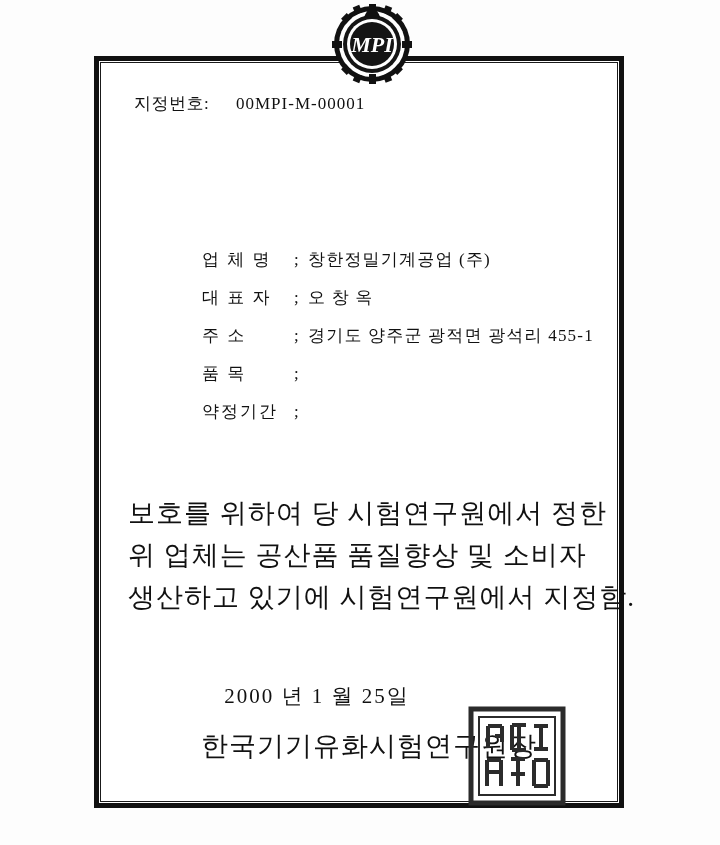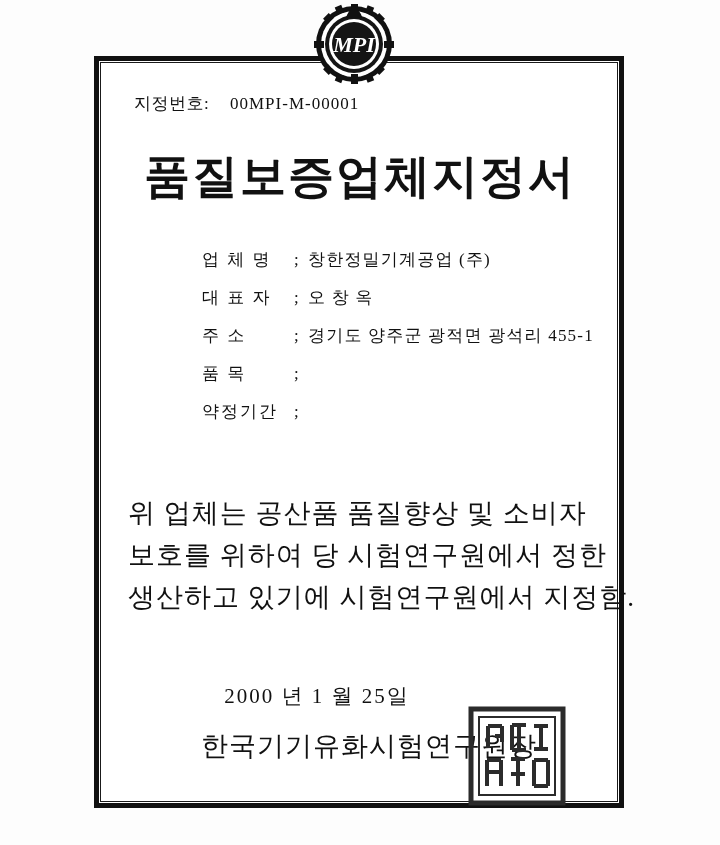--- a/index.html
+++ b/index.html
@@ -43,37 +43,37 @@
     width: 518px;
     height: 740px;
     border: 1px solid #1a1a1a;
     box-sizing: border-box;
     pointer-events: none;
   }
 
   
   .emblem {
     position: absolute;
-    left: 306px;
+    left: 324px;
     top: 4px;
     width: 96px;
     height: 80px;
     z-index: 5;
   }
 
   
   .doc-number {
     position: absolute;
     left: 134px;
     top: 92px;
     font-size: 17px;
     letter-spacing: 0.5px;
     white-space: nowrap;
   }
-  .doc-number .label { margin-right: 16px; text-align: right; }
+  .doc-number .label { margin-right: 22px; text-align: right; }
   .doc-number .value { letter-spacing: 1px; }
 
   
   .doc-title {
     position: absolute;
     left: 0;
     top: 146px;
     width: 720px;
     text-align: center;
     font-size: 46px;
@@ -202,21 +202,20 @@
       </g>
       <text x="48" y="48" text-anchor="middle" font-family="Liberation Serif, serif" font-size="22" font-style="italic" font-weight="bold" fill="#ffffff">MPI</text>
     </svg>
   </div>
 
   <div class="doc-number">
     <span class="label">지정번호:</span>
     <span class="value">00MPI-M-00001</span>
   </div>
 
-  <div class="doc-title">품질보증업체지정서</div>
 
   <div class="fields">
 
     <div class="field-row">
       <span class="field-label">업 체 명</span>
       <span class="field-sep">;</span>
       <span class="field-value">창한정밀기계공업 (주)</span>
     </div>
 
     <div class="field-row">
@@ -237,22 +236,22 @@
     </div>
 
     <div class="field-row">
       <span class="field-label">약정기간</span>
       <span class="field-sep">;</span>
     </div>
 
   </div>
 
   <div class="body-text">
+    <span class="body-line">보호를 위하여 당 시험연구원에서 정한</span>
     <span class="body-line">위 업체는 공산품 품질향상 및 소비자</span>
-    <span class="body-line">보호를 위하여 당 시험연구원에서 정한</span>
     <span class="body-line">생산하고 있기에 시험연구원에서 지정함.</span>
   </div>
 
   <div class="issue-date">2000 년  1 월 25일</div>
 
   <div class="issuer">한국기기유화시험연구원장</div>
 
   <div class="seal">
     <svg width="98" height="100" viewBox="0 0 98 100" xmlns="http://www.w3.org/2000/svg">
       <rect x="3" y="3" width="92" height="94" fill="none" stroke="#2b2b2b" stroke-width="5"></rect>

